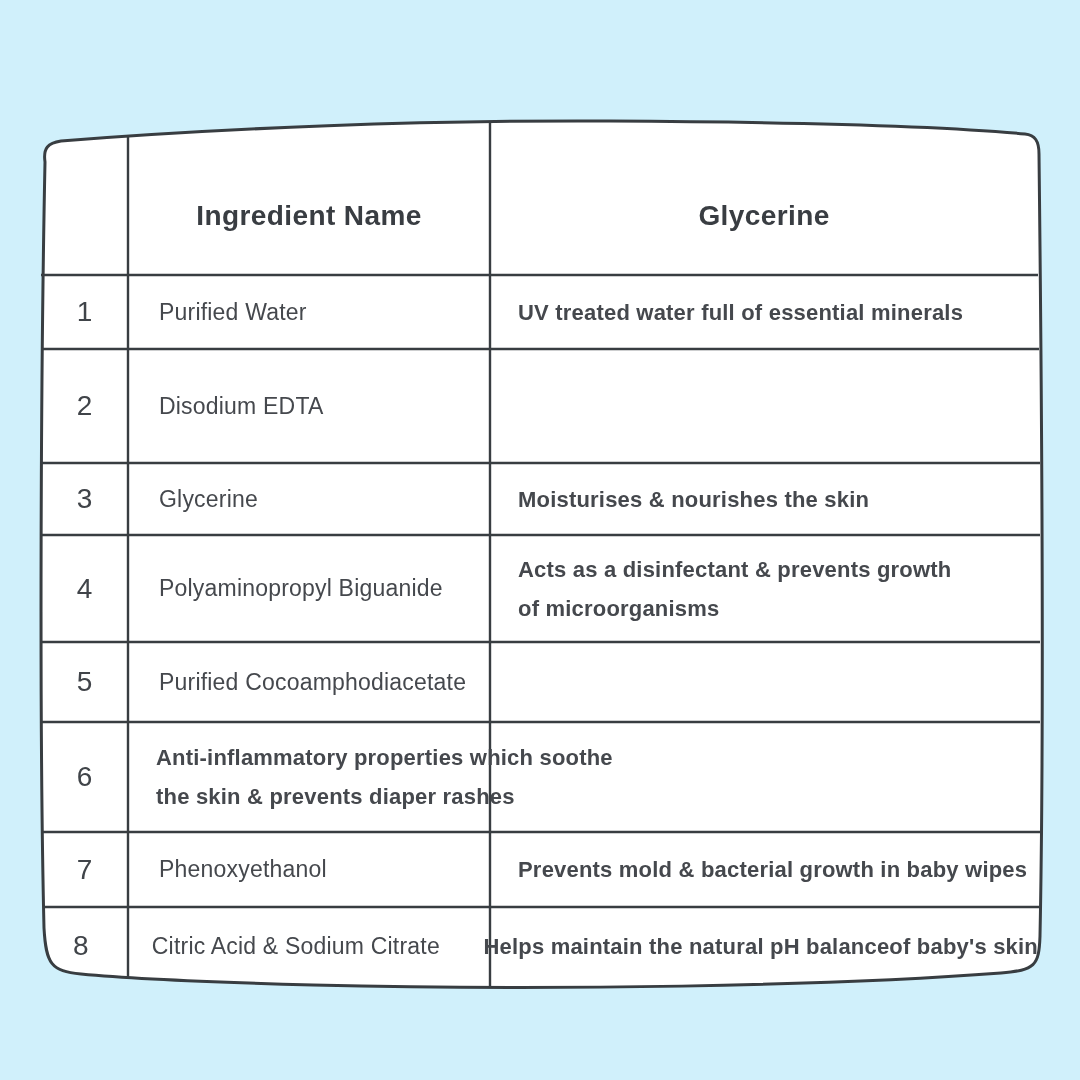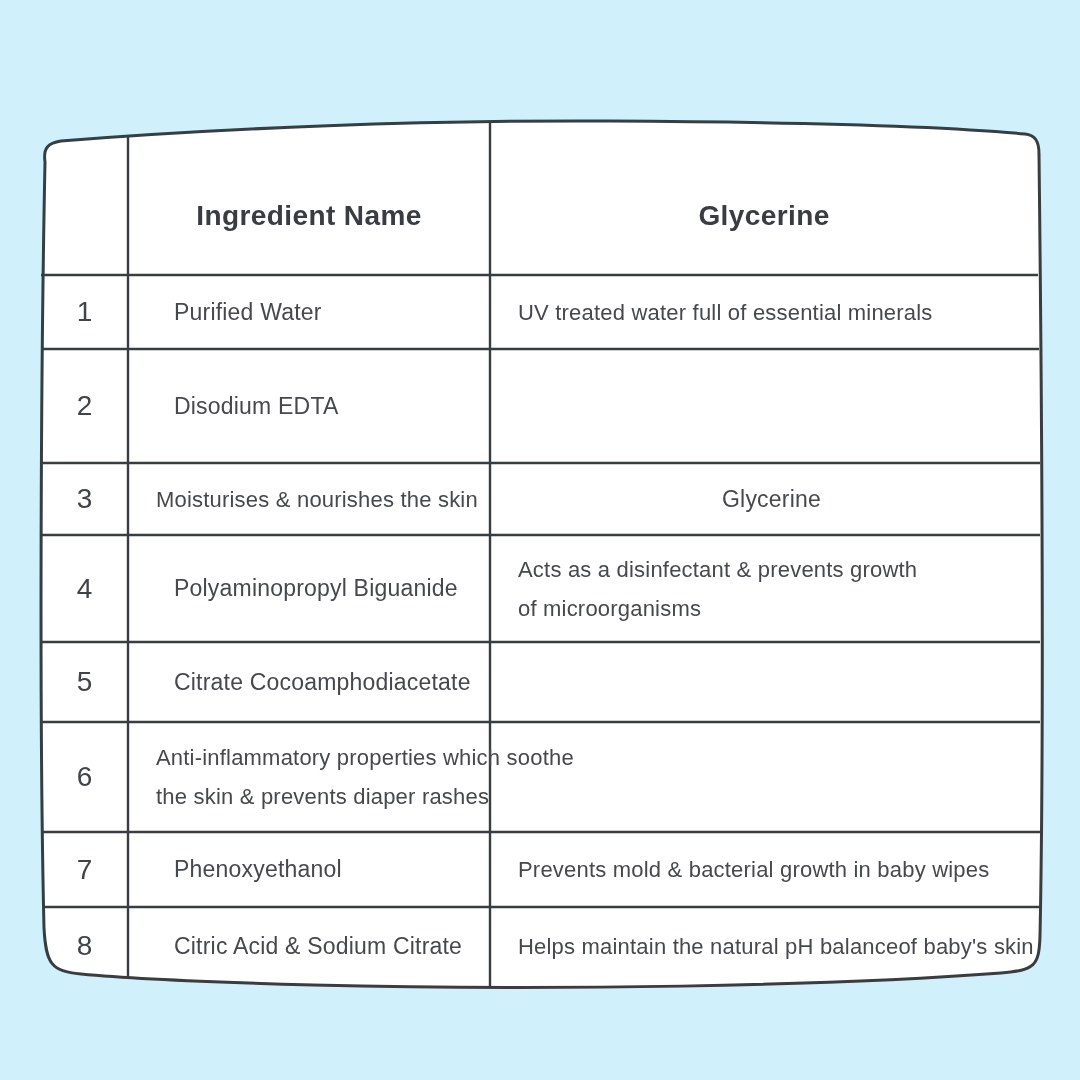--- a/index.html
+++ b/index.html
@@ -20,22 +20,22 @@
   .row:nth-child(2){height:74px;}
   .row:nth-child(3){height:114px;}
   .row:nth-child(4){height:72px;}
   .row:nth-child(5){height:107px;}
   .row:nth-child(6){height:80px;}
   .row:nth-child(7){height:110px;}
   .row:nth-child(8){height:75px;}
   .row:nth-child(9){height:78px;}
   .cell{display:flex;align-items:center;box-sizing:border-box;}
   .c1{width:87px;justify-content:center;}
-  .c2{width:362px;padding-left:46px;}
-  .c3{flex:1;padding-left:28px;}
+  .c2{width:362px;padding-left:31px;}
+  .c3{flex:1;padding-left:28px;font-weight:bold;}
   .head{justify-content:center;padding-left:0;padding-top:22px;
     font-weight:bold;font-size:28px;color:#393d42;letter-spacing:.4px;}
   .num{font-size:28px;color:#404449;}
   .ing{font-size:23px;color:#45484d;letter-spacing:.2px;}
   .fn{font-size:22px;color:#45484d;line-height:39px;white-space:pre;letter-spacing:.2px;}
 </style>
 </head>
 <body>
 
 <div class="stage">
@@ -79,34 +79,34 @@
         <div class="cell c3 fn">UV treated water full of essential minerals</div>
       </div>
 
       <div class="row">
         <div class="cell c1 num">2</div>
         <div class="cell c2 ing">Disodium EDTA</div>
       </div>
 
       <div class="row">
         <div class="cell c1 num">3</div>
+        <div class="cell c2 ing">Glycerine</div>
         <div class="cell c3 fn">Moisturises &amp; nourishes the skin</div>
-        <div class="cell c2 ing">Glycerine</div>
       </div>
 
       <div class="row">
         <div class="cell c1 num">4</div>
         <div class="cell c2 ing">Polyaminopropyl Biguanide</div>
         <div class="cell c3 fn">Acts as a disinfectant &amp; prevents growth
 of microorganisms</div>
       </div>
 
       <div class="row">
         <div class="cell c1 num">5</div>
-        <div class="cell c2 ing">Citrate Cocoamphodiacetate</div>
+        <div class="cell c2 ing">Purified Cocoamphodiacetate</div>
       </div>
 
       <div class="row">
         <div class="cell c1 num">6</div>
         <div class="cell c3 fn">Anti-inflammatory properties which soothe
 the skin &amp; prevents diaper rashes</div>
       </div>
 
       <div class="row">
         <div class="cell c1 num">7</div>

